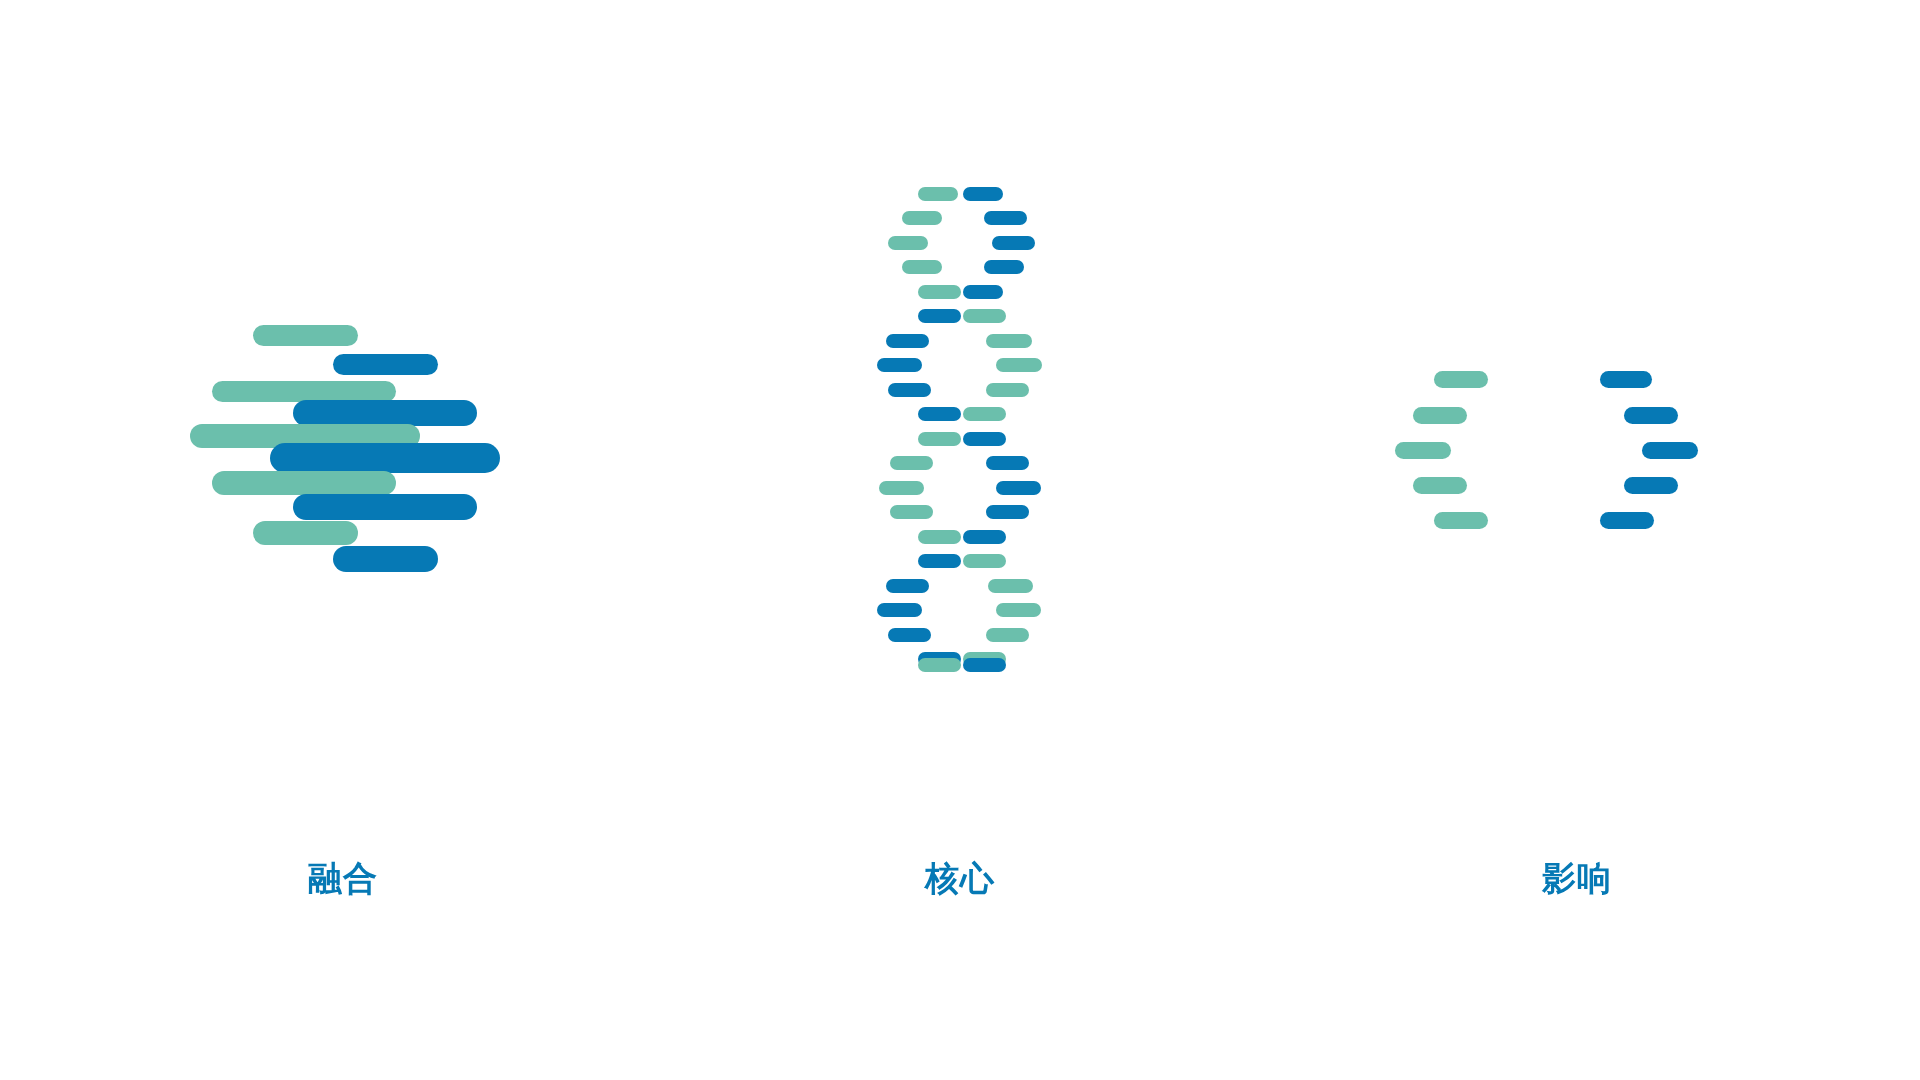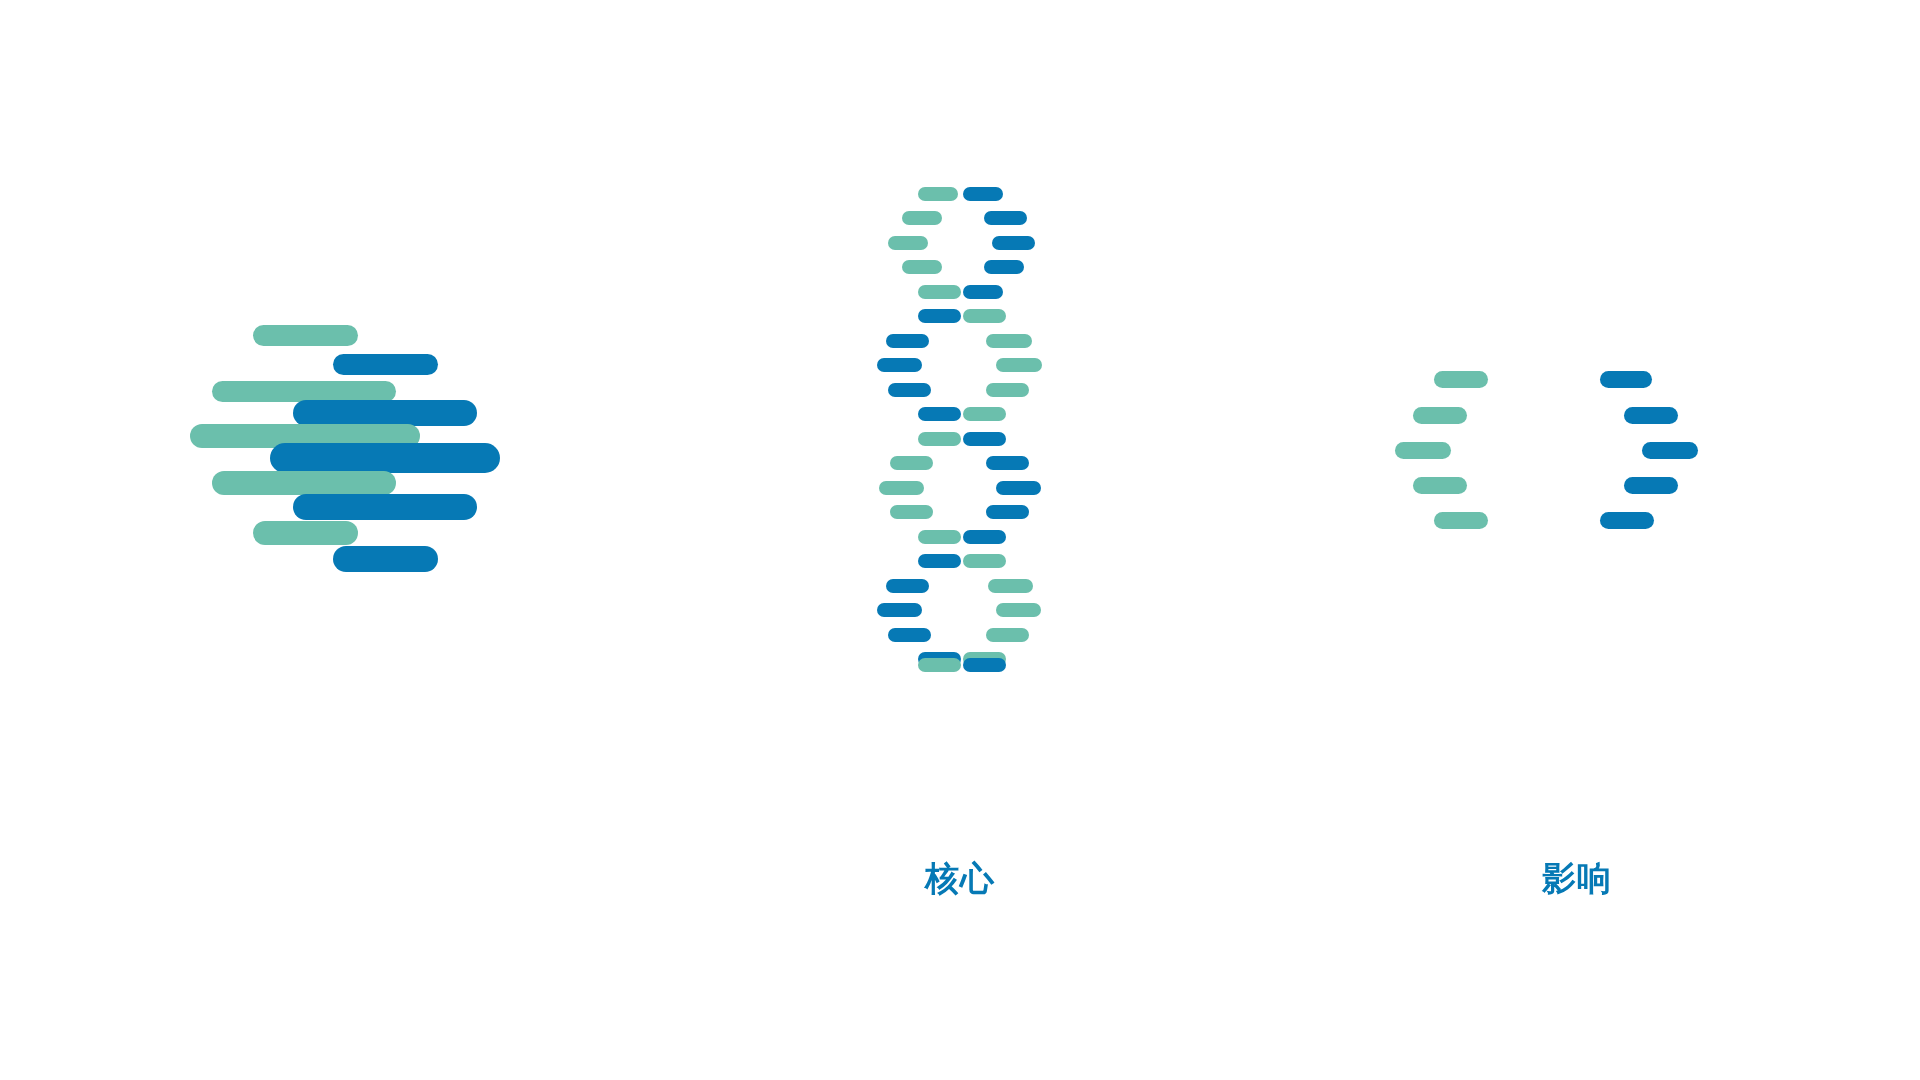--- a/index.html
+++ b/index.html
@@ -35,20 +35,21 @@
     font-family:"DejaVu Sans","Liberation Sans",sans-serif;
   }
 </style>
 </head>
 <body style="background: rgb(255, 255, 255);">
 
 <div id="stage" style="width: 1920px; height: 1080px;">
 
   <div class="panel" style="left:0;width:686px;">
     <div class="icon-area"></div>
+    <div class="label">融合</div>
   </div>
 
   <div class="panel" style="left:686px;width:548px;">
     <div class="icon-area"></div>
     <div class="label">核心</div>
   </div>
 
   <div class="panel" style="left:1234px;width:686px;">
     <div class="icon-area"></div>
     <div class="label">影响</div>

